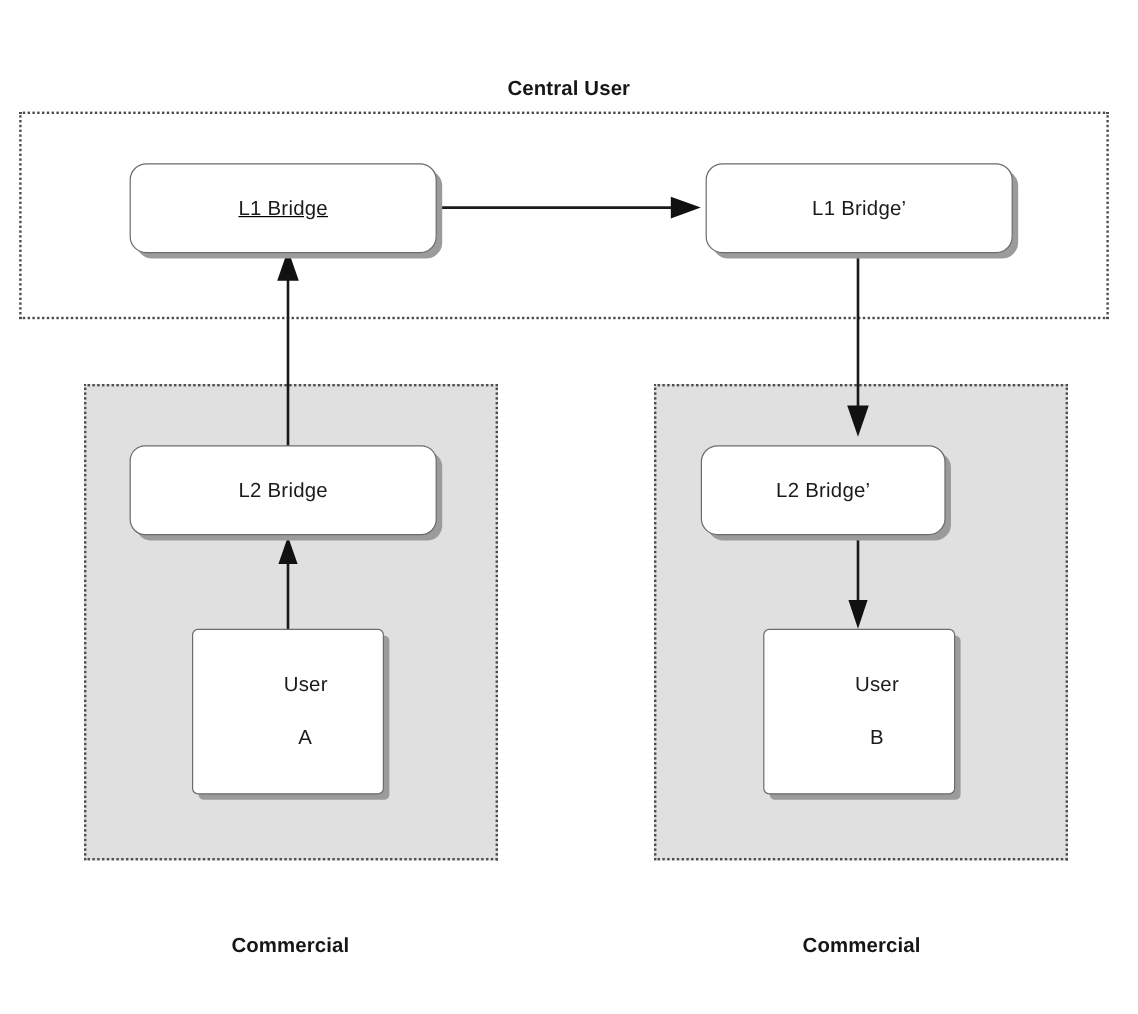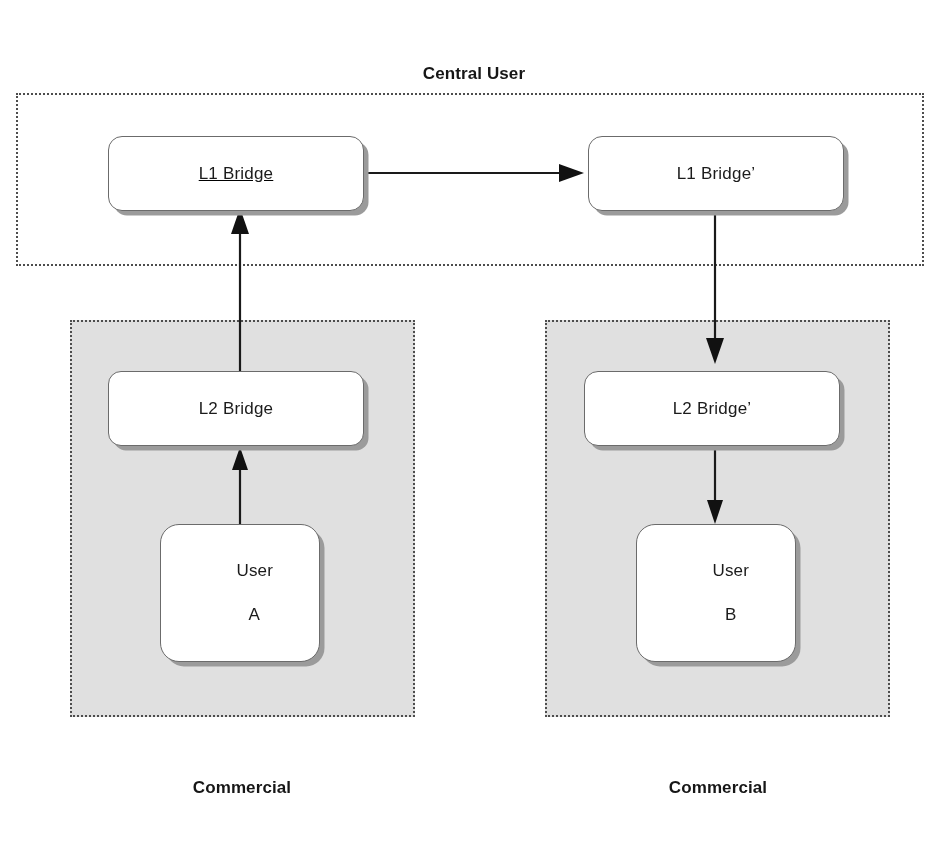--- a/index.html
+++ b/index.html
@@ -63,21 +63,21 @@
   }
   .node-label {
     font-size: 17px;
     line-height: 22px;
     color: #1b1b1b;
     text-align: center;
     white-space: pre;
     letter-spacing: 0.2px;
   }
   .node-user {
-    border-radius: 19px;
+    border-radius: 5px;
   }
 
   
   #connectors {
     position: absolute;
     left: 0;
     top: 0;
     width: 948px;
     height: 845px;
     z-index: 3;
@@ -141,21 +141,21 @@
   </div>
 
   <div class="node" style="left:588px; top:136px; width:256px; height:75px;">
     <span class="node-label">L1 Bridge’</span>
   </div>
 
   <div class="node" style="left:108px; top:371px; width:256px; height:75px;border-radius:13px;">
     <span class="node-label">L2 Bridge</span>
   </div>
 
-  <div class="node" style="left:584px; top:371px; width:256px; height:75px;">
+  <div class="node" style="left:584px; top:371px; width:204px; height:75px;">
     <span class="node-label">L2 Bridge’</span>
   </div>
 
   <div class="node node-user" style="left:160px; top:524px; width:160px; height:138px;">
     <span class="node-label">
       <span>User</span><br>
       <span>A</span>
     </span>
   </div>
 

